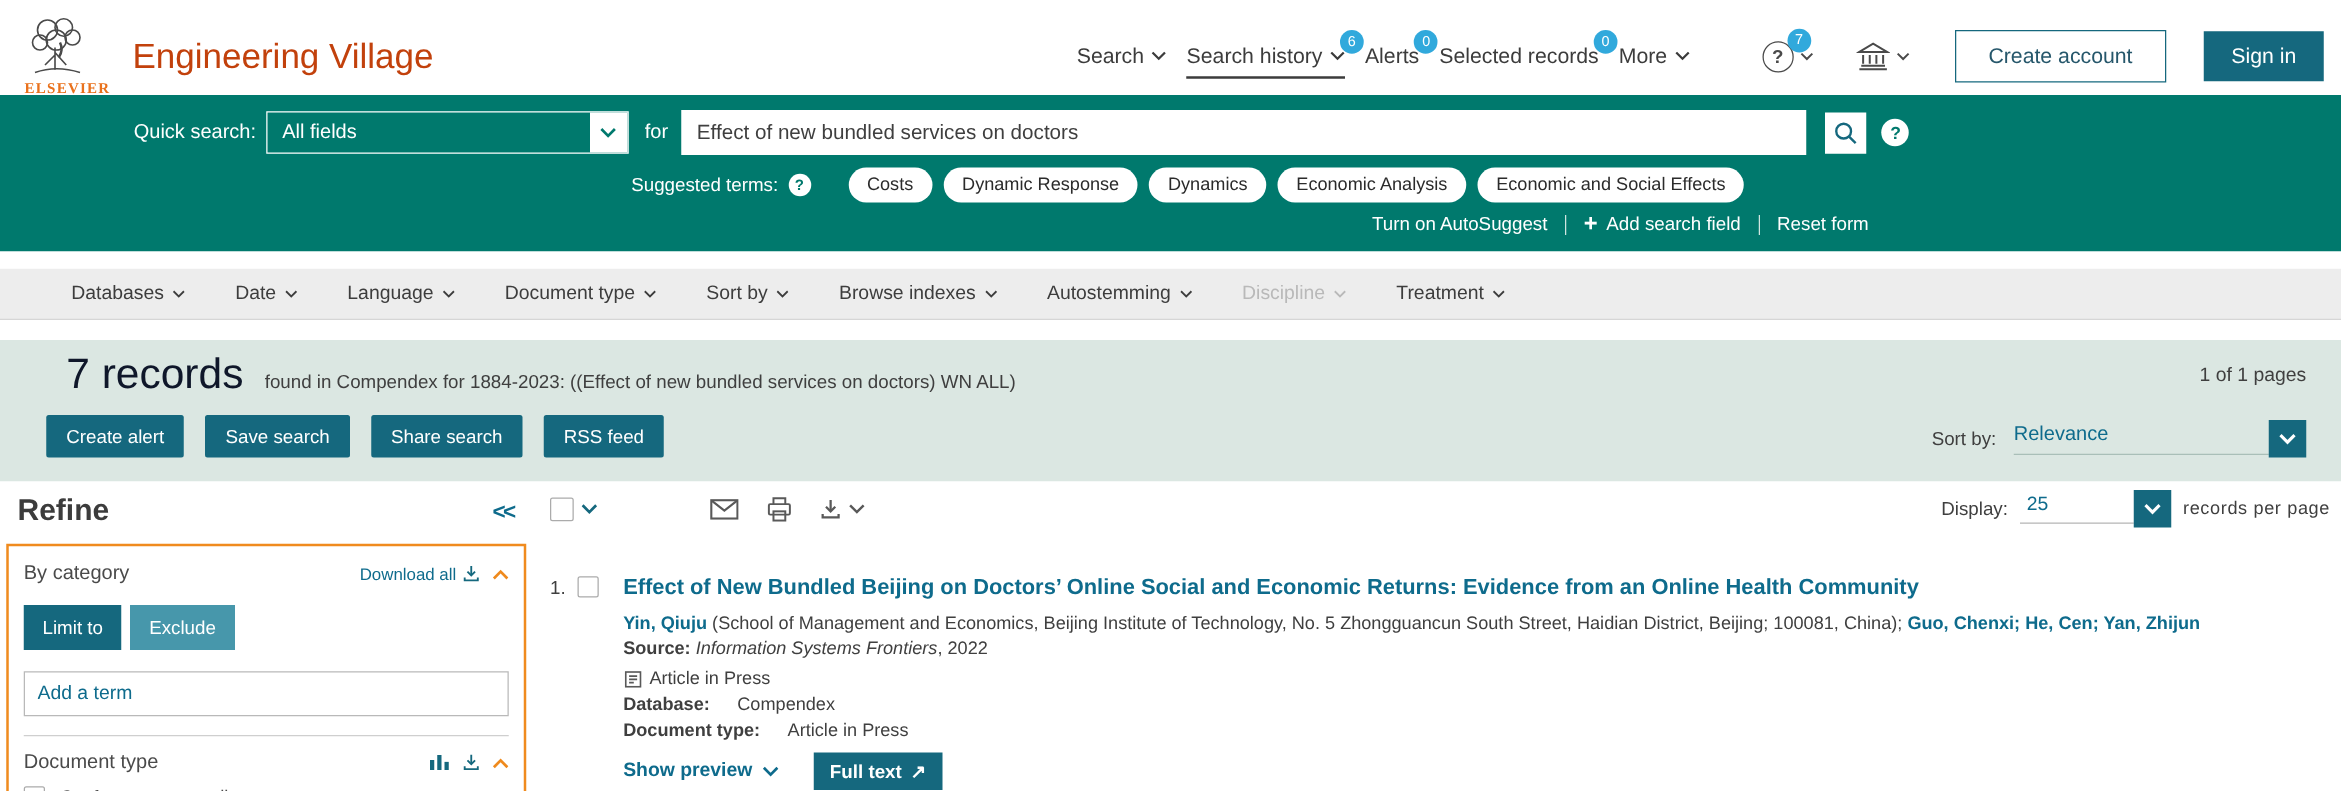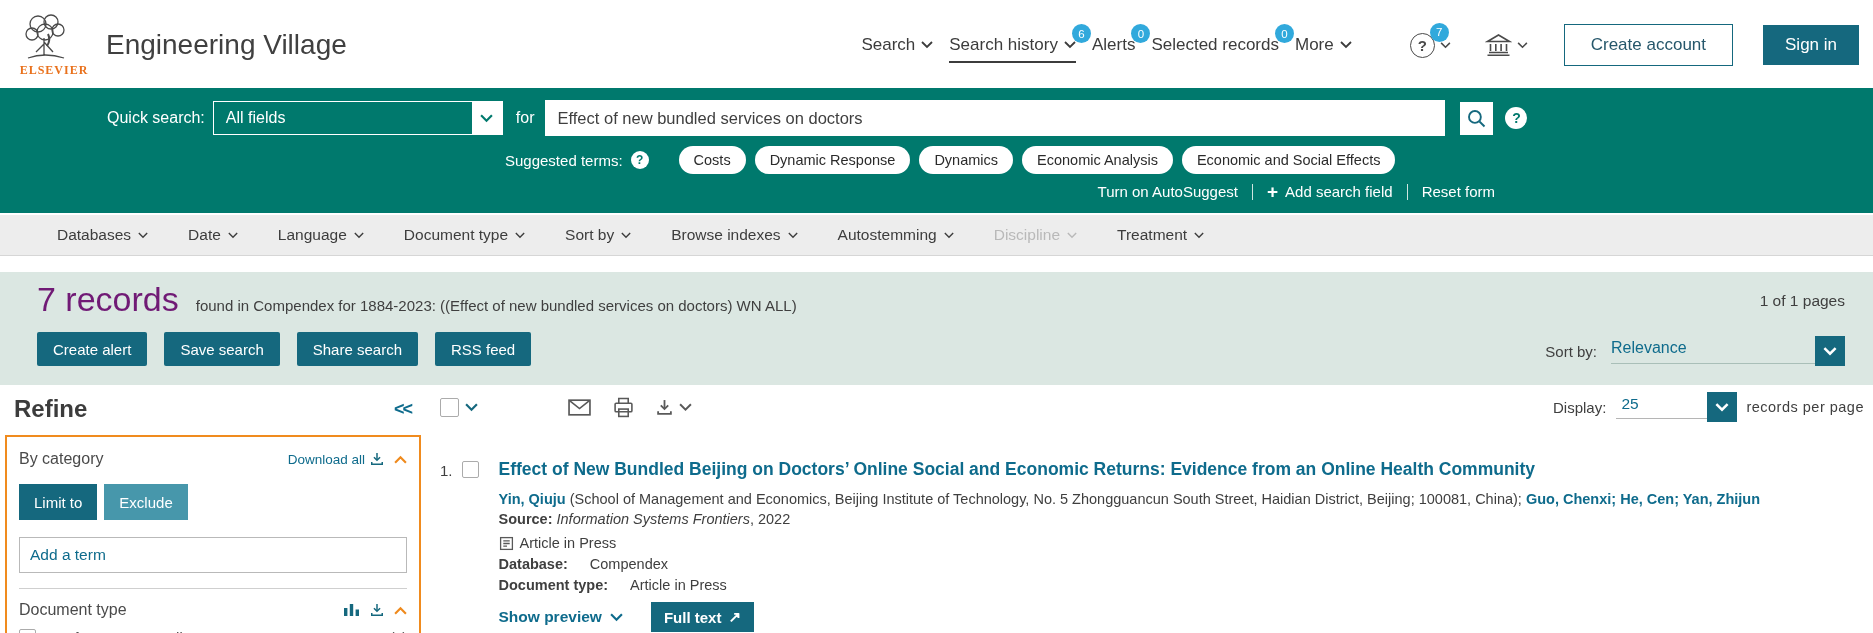--- a/index.html
+++ b/index.html
@@ -5,36 +5,36 @@
   html,body{margin:0;padding:0;background:#fff;}
   #app{position:relative;width:1873px;height:633px;overflow:hidden;background:#fff;
        font-family:"Liberation Sans",sans-serif;color:#3f3f3f;}
   svg{display:block;}
   
   .hdr{position:absolute;top:0;left:0;right:0;height:90px;display:flex;align-items:center;
        padding:0 14px 0 18px;box-sizing:border-box;background:#fff;}
   .logo-block{width:72px;text-align:center;flex:0 0 auto;}
   .logo-block .els{font-family:"Liberation Serif",serif;font-size:12px;letter-spacing:1px;
        color:#e9711c;font-weight:bold;margin-top:1px;}
-  .brand-title{font-size:28px;color:#404040;margin-left:16px;white-space:nowrap;}
+  .brand-title{font-size:28px;color:#c2410c;margin-left:16px;white-space:nowrap;}
   .nav{display:flex;align-items:center;gap:16px;margin-left:auto;font-size:17px;color:#3c3c3c;}
   .nav-item{position:relative;display:flex;align-items:center;gap:6px;cursor:pointer;white-space:nowrap;}
   .nav-item.active{border-bottom:2px solid #3c3c3c;padding-bottom:6px;margin-bottom:-8px;}
   .badge{position:absolute;top:-11px;right:-15px;min-width:19px;height:19px;border-radius:50%;
        background:#31a9dc;color:#fff;font-size:11.5px;display:flex;align-items:center;justify-content:center;}
   .hdr-icons{display:flex;align-items:center;gap:34px;margin-left:58px;color:#4a4a4a;}
   .icon-wrap{position:relative;display:flex;align-items:center;gap:5px;cursor:pointer;}
   .help-circle{width:25px;height:25px;border:1.7px solid #4a4a4a;border-radius:50%;
        display:flex;align-items:center;justify-content:center;font-size:15px;font-weight:bold;color:#4a4a4a;box-sizing:border-box;}
   .btn-outline{margin-left:36px;height:40px;padding:0 26px;border:1px solid #15687e;background:#fff;
        color:#26576b;font-size:17px;display:flex;align-items:center;cursor:pointer;}
   .btn-solid{margin-left:30px;height:40px;padding:0 22px;background:#15687e;color:#fff;font-size:17px;
        display:flex;align-items:center;cursor:pointer;}
   
-  .qs{position:absolute;top:88px;left:0;right:0;height:125px;background:#00796d;color:#fff;box-sizing:border-box;}
+  .qs{position:absolute;top:76px;left:0;right:0;height:125px;background:#00796d;color:#fff;box-sizing:border-box;}
   .qs-row1{display:flex;align-items:center;padding-top:12px;padding-left:107px;}
   .qs-label{font-size:16px;}
   .sel-box{margin-left:8px;width:290px;height:34px;border:1px solid #fff;display:flex;align-items:center;
        box-sizing:border-box;cursor:pointer;}
   .sel-box .lbl{padding-left:12px;font-size:16px;}
   .sel-box .sq{margin-left:auto;width:30px;height:100%;background:#fff;color:#00796d;
        display:flex;align-items:center;justify-content:center;}
   .for-lbl{font-size:16px;margin:0 11px 0 13px;}
   .qs-input{width:900px;height:36px;border:none;background:#fff;font-family:"Liberation Sans",sans-serif;
        font-size:16.5px;color:#3f3f3f;padding:0 12px;box-sizing:border-box;outline:none;}
@@ -56,21 +56,21 @@
   
   .fbar{position:absolute;top:215px;left:0;right:0;height:41px;background:#ededed;
        border-bottom:1px solid #d6d6d6;display:flex;align-items:center;padding-left:57px;gap:40px;
        box-sizing:border-box;font-size:15.5px;color:#3d3d3d;}
   .fitem{display:flex;align-items:center;gap:7px;cursor:pointer;white-space:nowrap;}
   .fitem.disabled{color:#b9b9b9;cursor:default;}
   
   .rband{position:absolute;top:272px;left:0;right:0;height:113px;background:#dbe7e2;box-sizing:border-box;
        padding:0 28px 0 37px;}
   .rband-row1{display:flex;align-items:baseline;padding-top:8px;}
-  .rcount{font-size:34px;color:#701a75;}
+  .rcount{font-size:34px;color:#0f172a;margin-left:16px;}
   .rdesc{font-size:15px;color:#3f3f3f;margin-left:17px;}
   .rpages{margin-left:auto;font-size:15.5px;color:#3f3f3f;align-self:flex-start;padding-top:12px;}
   .rband-row2{display:flex;align-items:flex-end;margin-top:13px;}
   .rbtn{height:34px;padding:0 16px;background:#15687e;color:#fff;font-size:15px;display:flex;
        align-items:center;margin-right:17px;border-radius:2px;cursor:pointer;white-space:nowrap;}
   .sort-cluster{margin-left:auto;display:flex;align-items:center;}
   .sort-label{font-size:15px;color:#3f3f3f;}
   .sort-value{margin-left:14px;width:204px;font-size:16px;color:#0e6b8c;border-bottom:1px solid #a9bfb8;
        padding-bottom:6px;cursor:pointer;}
   .chev-box{width:30px;height:30px;background:#15687e;color:#fff;display:flex;align-items:center;

